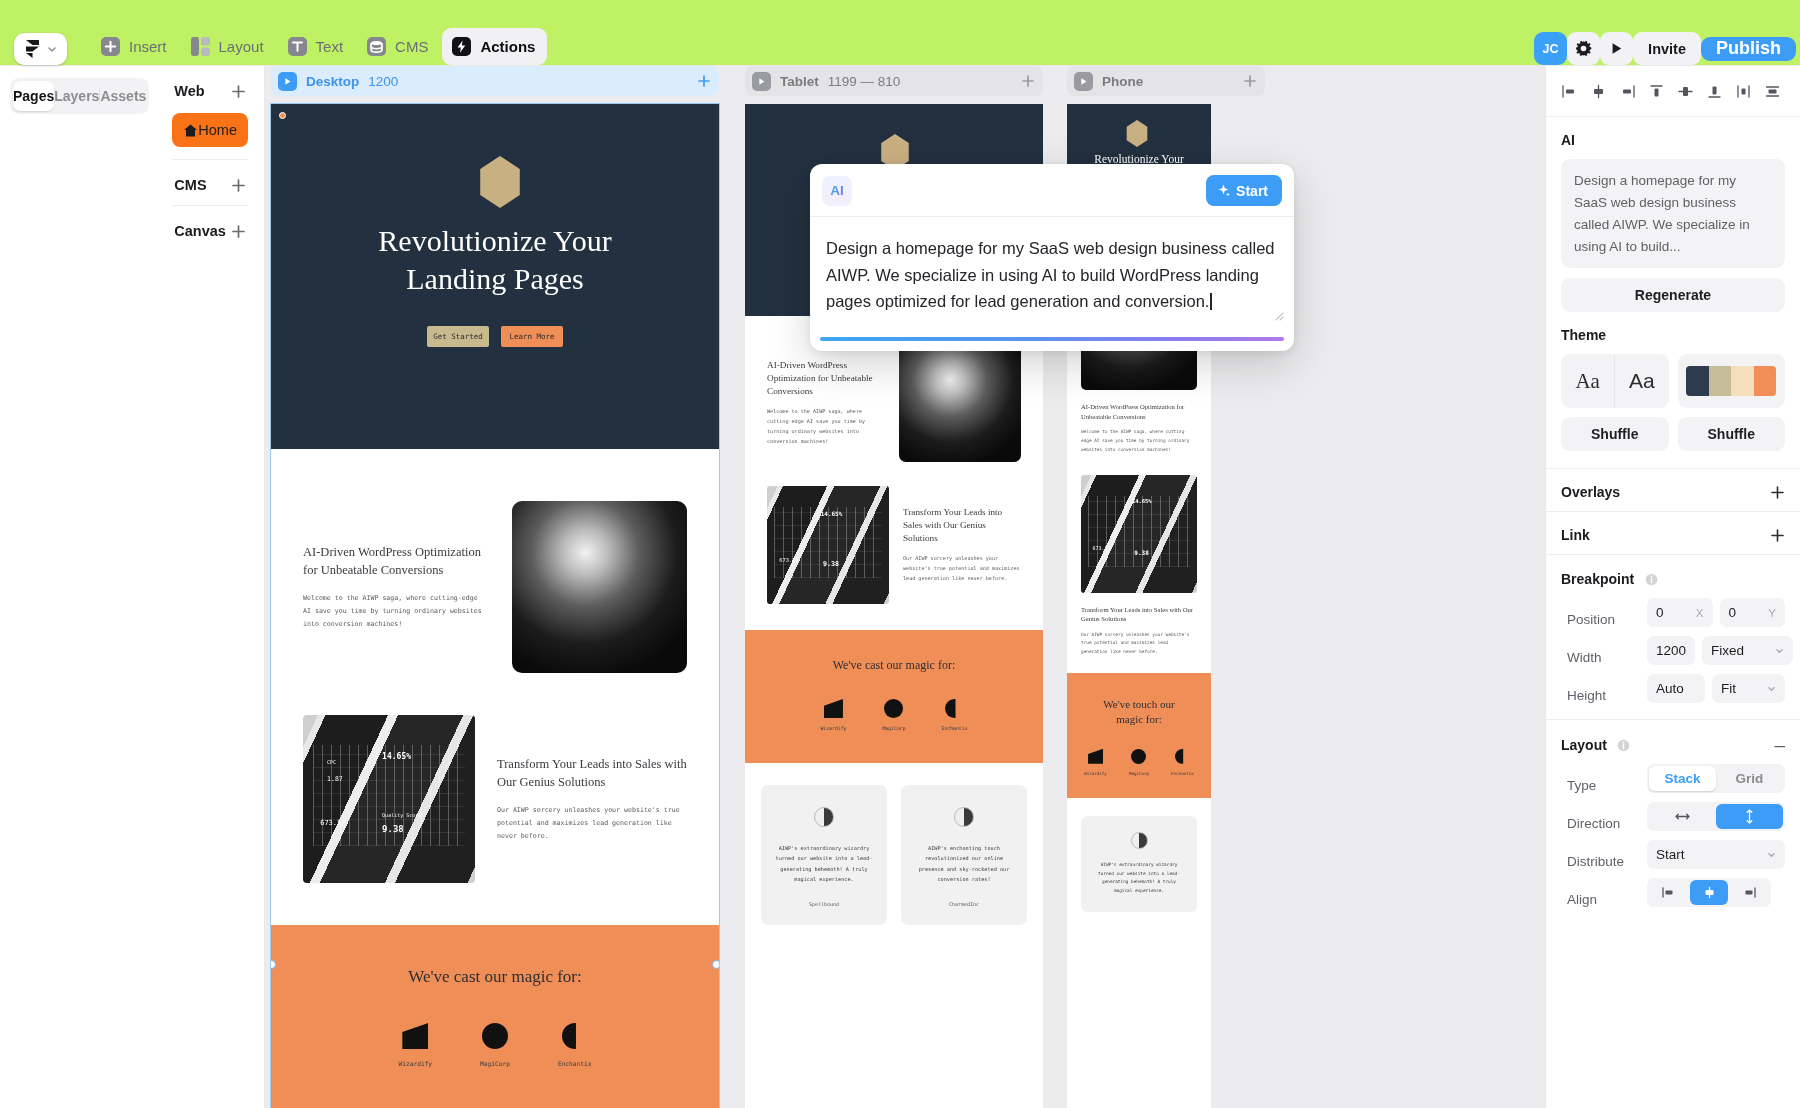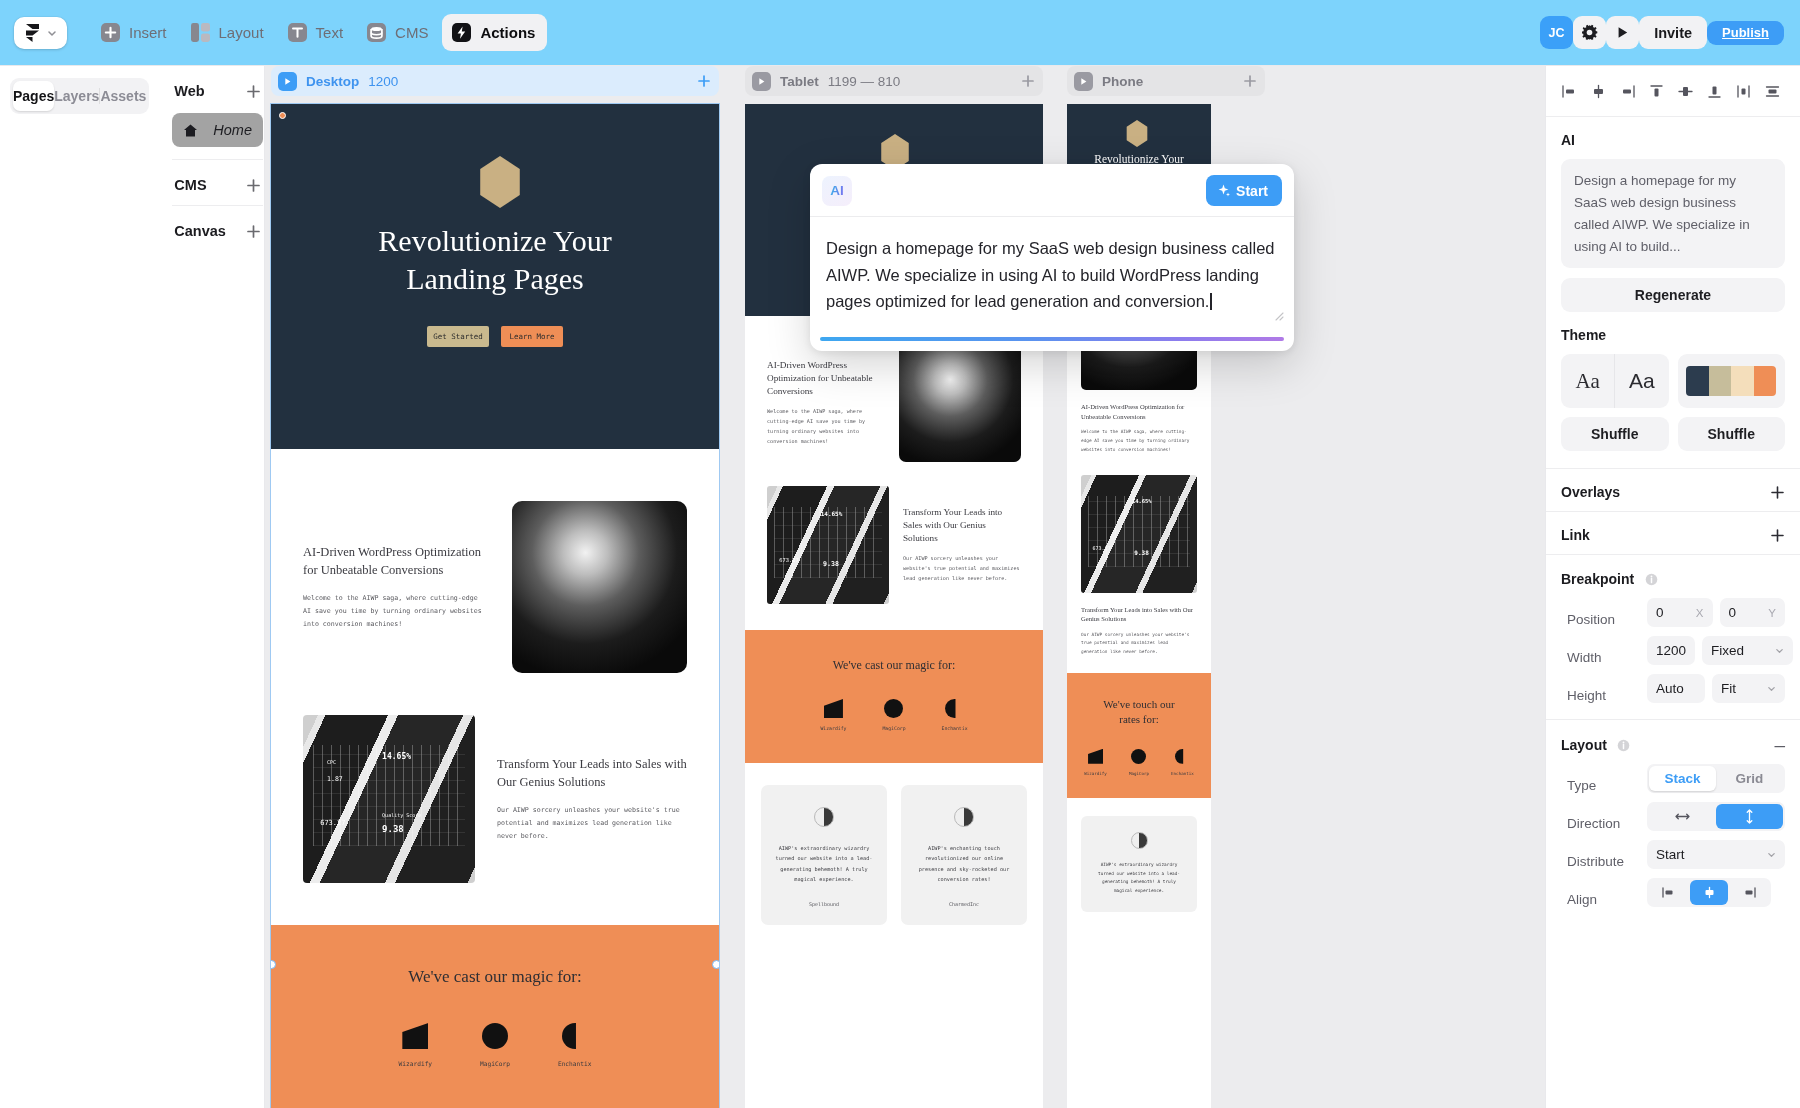--- a/index.html
+++ b/index.html
@@ -8,25 +8,25 @@
     font-family: "Liberation Sans", sans-serif;
     background: #ffffff;
     overflow: hidden;
     -webkit-font-smoothing: antialiased;
   }
   .app { position: relative; width: 1800px; height: 1108px; display: flex; flex-direction: column; }
 
   
   .topbar {
     height: 66px; flex: 0 0 66px;
-    display: flex; align-items: center;
-    background: #7dd3fc;
+    display: flex; align-items: flex-end;
+    background: #bef264;
     border-bottom: 1px solid #e9e9ec;
     position: relative; z-index: 40;
-    padding: 0 16px 0 14px;
+    padding: 0 4px 0 14px;
   }
   .logo-chip {
     display: flex; align-items: center; gap: 7px;
     background: #ffffff; border-radius: 10px;
     padding: 7px 10px 7px 11px;
     box-shadow: 0 1px 3px rgba(0,0,0,.16), 0 0 0 .5px rgba(0,0,0,.05);
     cursor: pointer;
   }
   .logo-mark { width: 15px; height: 18px; display:block; }
   .chev { width: 10px; height: 10px; display: block; opacity: .65; }
@@ -68,21 +68,21 @@
     cursor: pointer;
   }
   .btn-plain {
     height: 33px; padding: 0 15px; border-radius: 9px;
     background: #f2f2f4; display: flex; align-items: center;
     font-size: 14.5px; font-weight: 600; color: #19191c; cursor: pointer;
   }
   .btn-primary {
     height: 24px; padding: 0 15px; border-radius: 9px;
     background: #3d9df6; display: flex; align-items: center;
-    font-size: 13px; font-weight: 700; color: #ffffff; cursor: pointer; text-decoration: underline;
+    font-size: 18px; font-weight: 700; color: #ffffff; cursor: pointer;
   }
 
   
   .body { flex: 1; display: flex; min-height: 0; position: relative; }
 
   
   .left {
     width: 265px; flex: 0 0 265px;
     background: #ffffff;
     border-right: 1px solid #e9e9ec;
@@ -102,23 +102,23 @@
 
   .left-sections { padding: 0 13px; }
   .sec-head {
     display: flex; align-items: center; justify-content: space-between;
     padding: 17px 2px 12px 2px;
   }
   .sec-title { font-size: 14.5px; font-weight: 600; color: #1b1b1f; }
   .plus-ico { width: 15px; height: 15px; cursor: pointer; opacity: .7; }
   .divider-h { height: 1px; background: #ededef; }
   .page-item {
-    display: flex; align-items: center; gap: 15px;
+    display: flex; align-items: center; gap: 0;
     padding: 9px 11px; border-radius: 8px; margin: 2px 0 12px 0;
-    background: #a3a3a3; cursor: pointer; font-style: italic;
+    background: #f97316; cursor: pointer;
   }
   .page-item .lbl { font-size: 14.5px; color: #1d1d21; font-weight: 500; }
 
   
   .canvas { flex: 1; position: relative; background: #ececee; overflow: hidden; }
   .bp-header {
     position: absolute; display: flex; align-items: center;
     height: 30px; border-radius: 8px; padding: 0 7px 0 7px;
     font-size: 13.5px; gap: 9px;
   }
@@ -633,21 +633,21 @@
             <div class="dash-txt" style="left:10%;top:60%;font-size:5px;">673.27</div>
             <div class="dash-txt" style="left:46%;top:63%;font-size:6px;font-weight:700;">9.38</div>
           </div>
           <div class="sec-h" style="font-size:6.6px;line-height:1.45;margin-top:12px;">Transform Your Leads into Sales with Our Genius Solutions</div>
           <div class="mono" style="font-size:4.4px;line-height:2;margin-top:7px;">Our AIWP sorcery unleashes your website's true potential and maximizes lead generation like never before.</div>
         </div>
 
         <div class="orange-band" style="padding:24px 0 22px 0;">
           <div class="band-title" style="font-size:11px;line-height:1.35;">
             <div>We've touch our</div>
-            <div>rates for:</div>
+            <div>magic for:</div>
           </div>
           <div class="logos-row" style="gap:22px;margin-top:22px;">
             <div class="logo-cell">
               <div class="sh-a" style="width:15px;height:15px;margin:0 auto;"></div>
               <div class="mono" style="font-size:4.2px;margin-top:7px;color:#3a3a3f;">Wizardify</div>
             </div>
             <div class="logo-cell">
               <div class="sh-b" style="width:15px;height:15px;margin:0 auto;"></div>
               <div class="mono" style="font-size:4.2px;margin-top:7px;color:#3a3a3f;">MagiCorp</div>
             </div>

